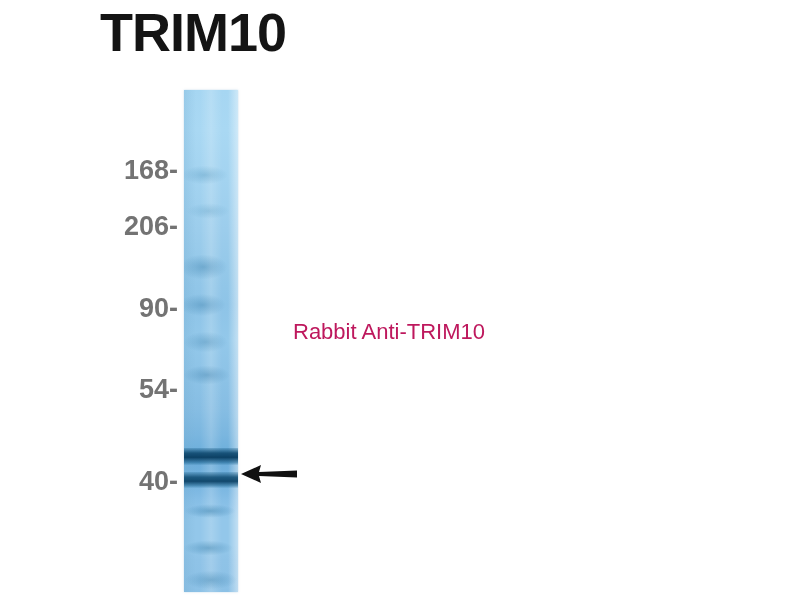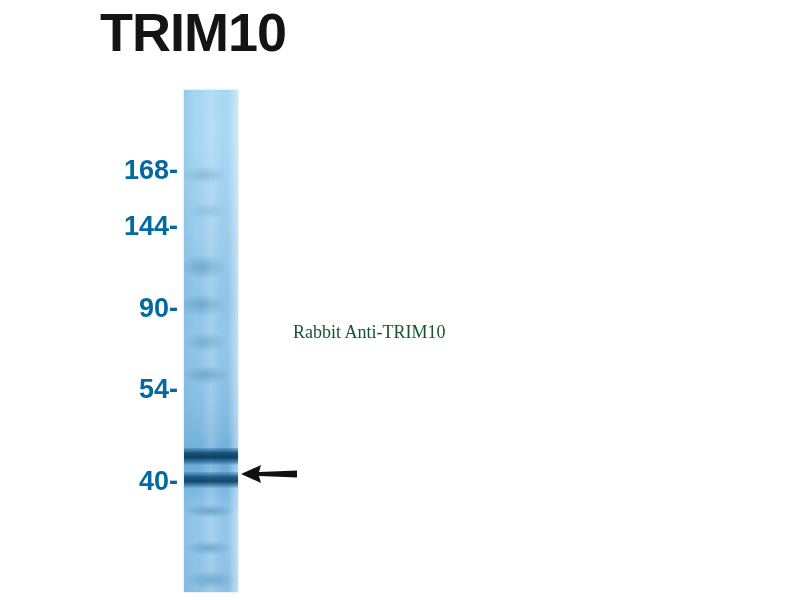--- a/index.html
+++ b/index.html
@@ -153,21 +153,21 @@
   }
 
   
   .mw-label {
     position: absolute;
     right: 0;
     font-family: "Liberation Sans", sans-serif;
     font-weight: bold;
     font-size: 27px;
     line-height: 27px;
-    color: #0369a1;
+    color: #737373;
     white-space: nowrap;
     text-align: right;
   }
   #mw-markers {
     position: absolute;
     left: 60px;
     top: 0;
     width: 118px;
     height: 600px;
   }
@@ -182,24 +182,24 @@
   }
 
   
   #annotations {
     position: absolute;
     left: 293px;
     top: 310px;
     width: 470px;
   }
   .annot-line {
-    font-family: Liberation Serif, serif;
-    font-size: 18px;
+    font-family: Liberation Sans, sans-serif;
+    font-size: 22px;
     line-height: 44px;
-    color: #14532d;
+    color: #be185d;
     white-space: nowrap;
   }
 </style>
 </head>
 <body>
 
 <div id="figure">
 
   <div id="title">TRIM10</div>
 
@@ -218,21 +218,21 @@
     <div class="band" id="band-main-upper"></div>
     <div class="band" id="band-main-lower"></div>
 
     <div class="band" id="band-low-1"></div>
     <div class="band" id="band-low-2"></div>
     <div class="band" id="band-low-3"></div>
   </div>
 
   <div id="mw-markers">
     <div class="mw-label" style="top:157px">168-</div>
-    <div class="mw-label" style="top:213px">144-</div>
+    <div class="mw-label" style="top:213px">206-</div>
     <div class="mw-label" style="top:295px">90-</div>
     <div class="mw-label" style="top:376px">54-</div>
     <div class="mw-label" style="top:468px">40-</div>
   </div>
 
   <svg id="arrow" viewBox="0 0 56 22">
     <path d="M0,11 L20,2 L18,9 L56,7.5 L56,14.5 L18,13 L20,20 Z" fill="#111111"></path>
   </svg>
 
   <div id="annotations">

